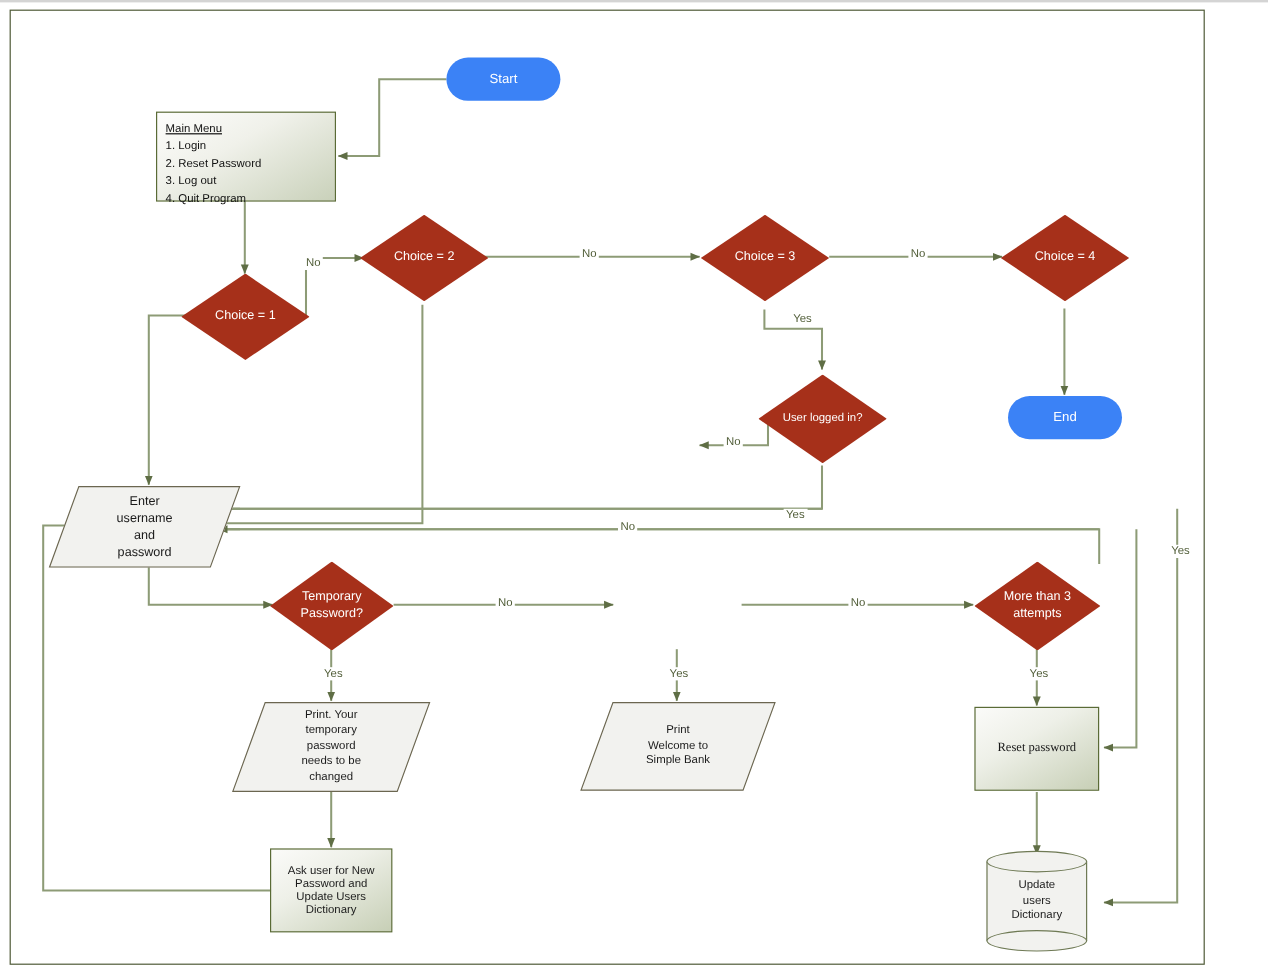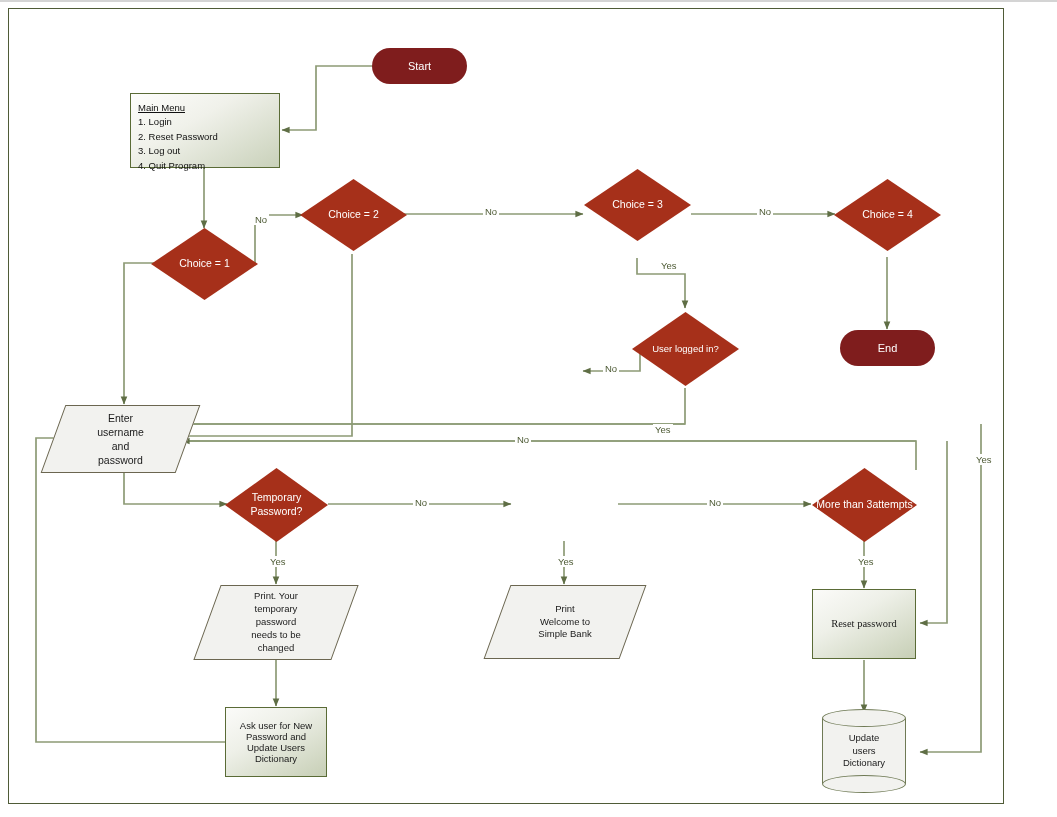--- a/index.html
+++ b/index.html
@@ -5,21 +5,21 @@
   html,body{margin:0;padding:0;background:#ffffff;}
   body{font-family:"Liberation Sans", sans-serif;}
   #page{position:relative;width:1057px;height:817px;background:#ffffff;overflow:hidden;}
   #frame{position:absolute;left:8px;top:8px;width:996px;height:796px;border:1px solid #4f5b37;box-sizing:border-box;background:#ffffff;}
   #topline{position:absolute;left:0;top:0;width:1057px;height:2px;background:#d4d4d4;}
   svg#wires{position:absolute;left:0;top:0;width:1057px;height:817px;pointer-events:none;}
   .node{position:absolute;box-sizing:border-box;display:flex;align-items:center;justify-content:center;text-align:center;}
   .lbl{display:block;line-height:1.28;}
 
   
-  .term{background:#7f1d1d;border-radius:18px;color:#ffffff;font-size:11px;}
+  .term{background:#3b82f6;border-radius:18px;color:#ffffff;font-size:11px;}
   
   .diamond-wrap{position:absolute;}
   .diamond-wrap .dshape{position:absolute;inset:0;background:#A6301A;
       clip-path:polygon(50% 0%,100% 50%,50% 100%,0% 50%);}
   .diamond-wrap .dtext{position:absolute;inset:0;display:flex;align-items:center;justify-content:center;
       color:#ffffff;font-size:10.5px;text-align:left;line-height:1.3;}
   
   .proc{border:1.6px solid #5a6b36;color:#1a1a1a;font-size:10.5px;
       background:linear-gradient(150deg,#fbfbf9 0%,#eef0e8 38%,#c7cfb6 100%);}
   
@@ -132,21 +132,21 @@
   <div class="diamond-wrap" style="left:151px;top:228px;width:107px;height:72px;">
     <div class="dshape"></div>
     <div class="dtext">Choice = 1</div>
   </div>
 
   <div class="diamond-wrap" style="left:300px;top:179px;width:107px;height:72px;">
     <div class="dshape"></div>
     <div class="dtext">Choice = 2</div>
   </div>
 
-  <div class="diamond-wrap" style="left:584px;top:169px;width:107px;height:72px;">
+  <div class="diamond-wrap" style="left:584px;top:179px;width:107px;height:72px;">
     <div class="dshape"></div>
     <div class="dtext">Choice = 3</div>
   </div>
 
   <div class="diamond-wrap" style="left:834px;top:179px;width:107px;height:72px;">
     <div class="dshape"></div>
     <div class="dtext">Choice = 4</div>
   </div>
 
   <div class="node term" style="left:840px;top:330px;width:95px;height:36px;">
@@ -173,21 +173,21 @@
     <div class="dshape"></div>
     <div class="dtext" style="flex-direction:column;">
       <span>Temporary</span>
       <span>Password?</span>
     </div>
   </div>
 
 
   <div class="diamond-wrap" style="left:812px;top:468px;width:105px;height:74px;">
     <div class="dshape"></div>
-    <div class="dtext" style="">
+    <div class="dtext" style="flex-direction:column;">
       <span>More than 3</span>
       <span>attempts</span>
     </div>
   </div>
 
   <div class="para-wrap" style="left:207px;top:585px;width:138px;height:75px;">
     <div class="pshape"></div>
     <div class="ptext" style="flex-direction:column;font-size:9.5px;">
       <span>Print. Your</span>
       <span>temporary</span>

